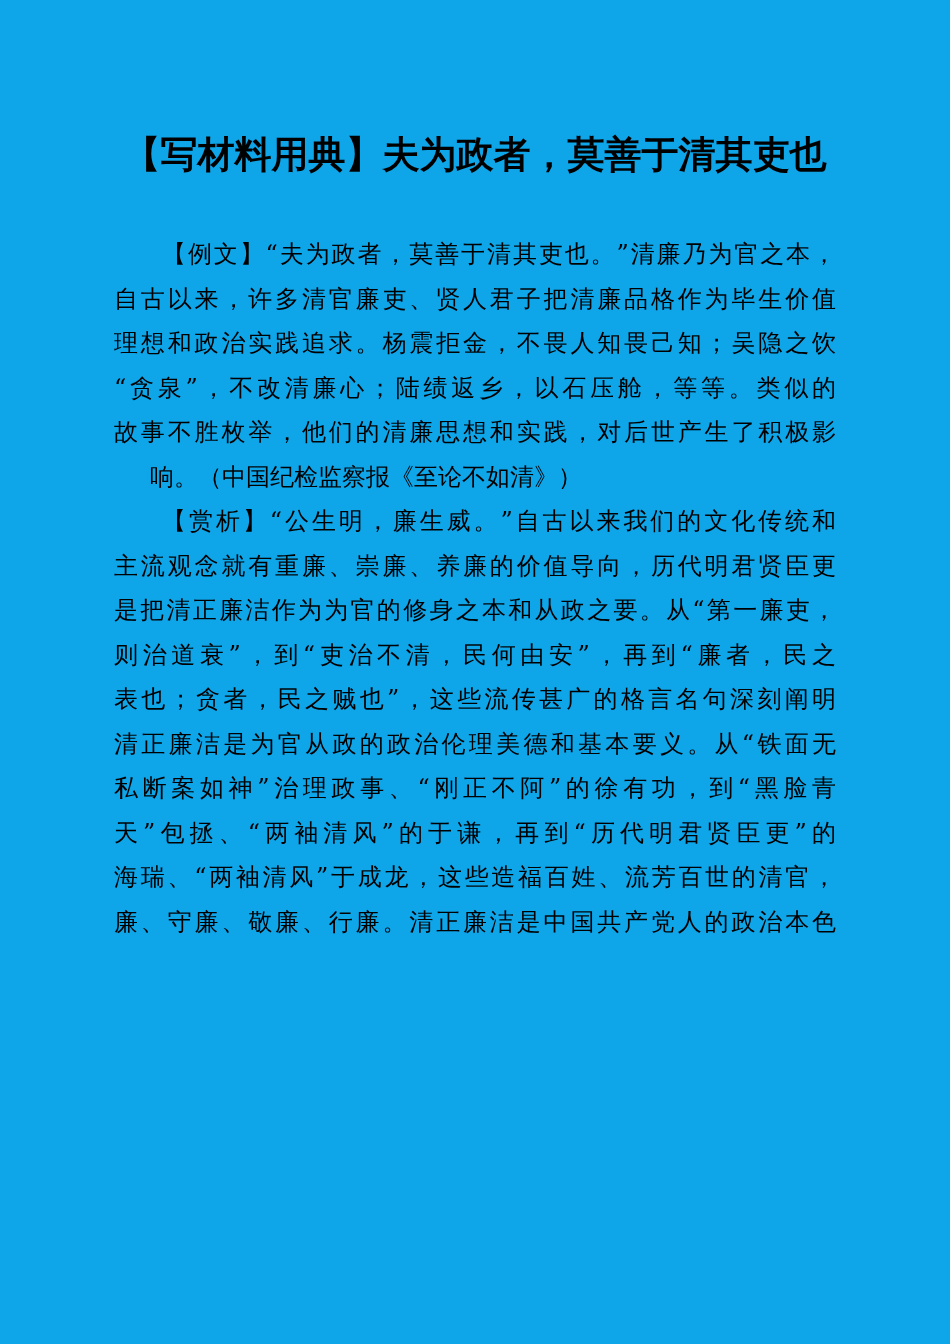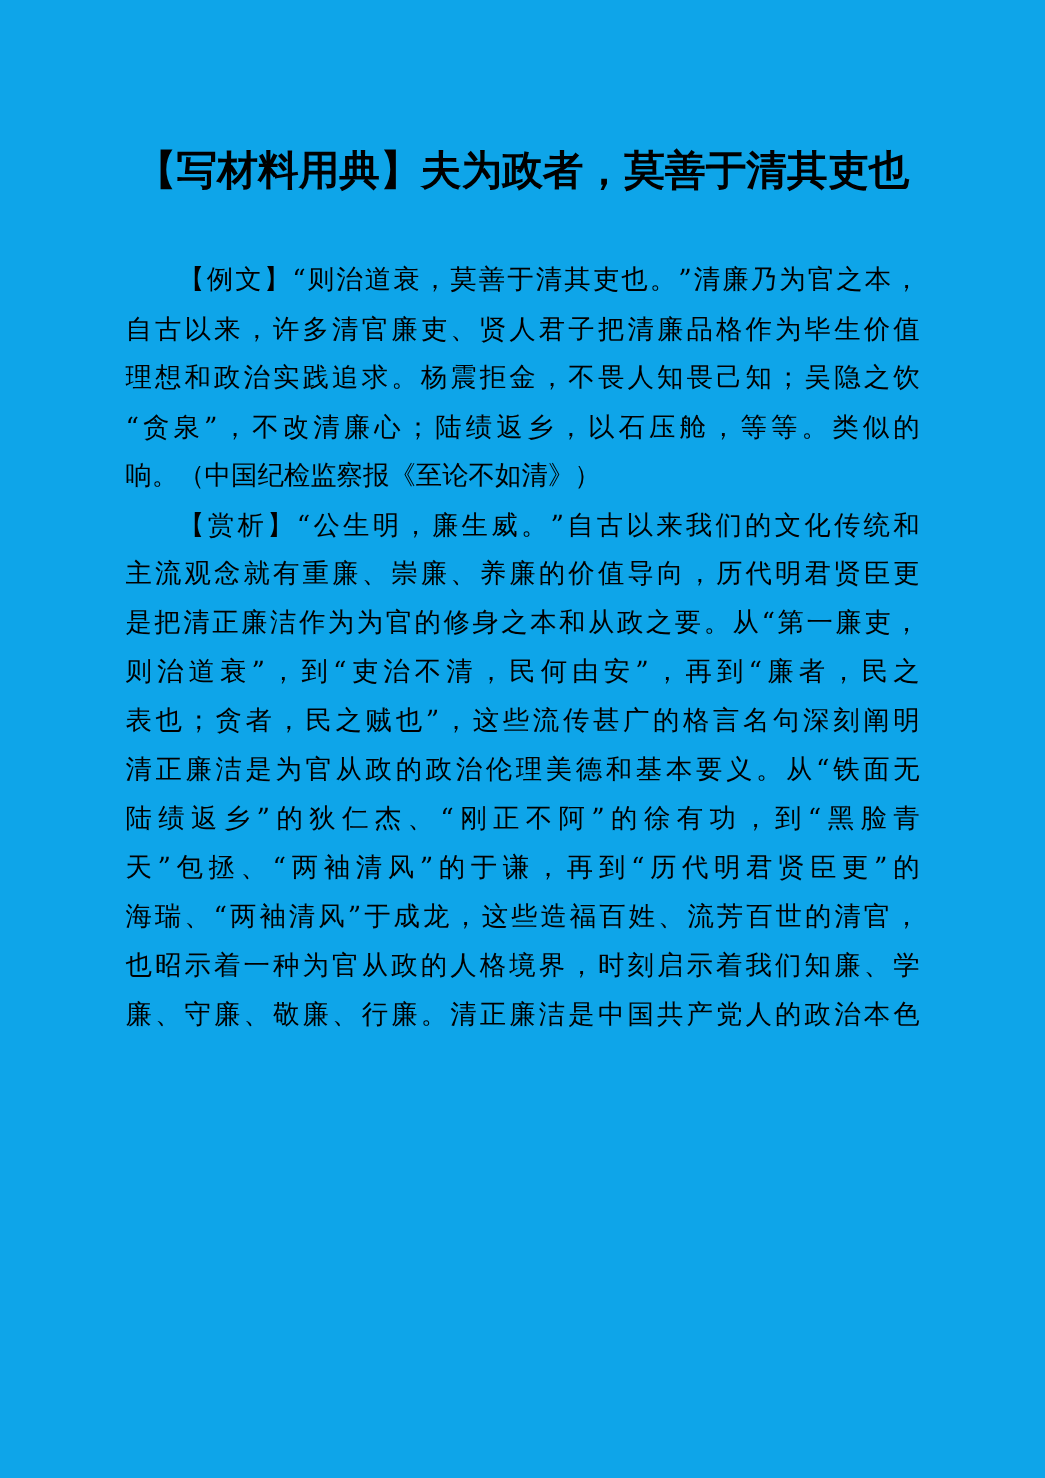--- a/index.html
+++ b/index.html
@@ -37,49 +37,50 @@
     line-height: 44.5px;
     font-size: 24px;
     text-align: justify;
     text-align-last: justify;
     white-space: nowrap;
   }
   .line.indent { padding-left: 48px; }
   .line.end {
     text-align: left;
     text-align-last: left;
+    margin-left: 36px;
   }
 </style>
 </head>
 <body>
 
 <div class="page">
 
   <h1 class="doc-title">【写材料用典】夫为政者，莫善于清其吏也</h1>
 
   <div class="doc-body">
 
     <div class="para">
-      <div class="line indent">【例文】“则治道衰，莫善于清其吏也。”清廉乃为官之本，</div>
+      <div class="line indent">【例文】“夫为政者，莫善于清其吏也。”清廉乃为官之本，</div>
       <div class="line">自古以来，许多清官廉吏、贤人君子把清廉品格作为毕生价值</div>
       <div class="line">理想和政治实践追求。杨震拒金，不畏人知畏己知；吴隐之饮</div>
       <div class="line">“贪泉”，不改清廉心；陆绩返乡，以石压舱，等等。类似的</div>
+      <div class="line">故事不胜枚举，他们的清廉思想和实践，对后世产生了积极影</div>
       <div class="line end">响。（中国纪检监察报《至论不如清》）</div>
     </div>
 
 
 
     <div class="para">
       <div class="line indent">【赏析】“公生明，廉生威。”自古以来我们的文化传统和</div>
       <div class="line">主流观念就有重廉、崇廉、养廉的价值导向，历代明君贤臣更</div>
       <div class="line">是把清正廉洁作为为官的修身之本和从政之要。从“第一廉吏，</div>
       <div class="line">则治道衰”，到“吏治不清，民何由安”，再到“廉者，民之</div>
       <div class="line">表也；贪者，民之贼也”，这些流传甚广的格言名句深刻阐明</div>
       <div class="line">清正廉洁是为官从政的政治伦理美德和基本要义。从“铁面无</div>
-      <div class="line">陆绩返乡”的狄仁杰、“刚正不阿”的徐有功，到“黑脸青</div>
+      <div class="line">私断案如神”治理政事、“刚正不阿”的徐有功，到“黑脸青</div>
       <div class="line">天”包拯、“两袖清风”的于谦，再到“历代明君贤臣更”的</div>
       <div class="line">海瑞、“两袖清风”于成龙，这些造福百姓、流芳百世的清官，</div>
-      <div class="line">也昭示着一种为官从政的人格境界，时刻启示着我们知廉、学</div>
       <div class="line">廉、守廉、敬廉、行廉。清正廉洁是中国共产党人的政治本色</div>
     </div>
 
   </div>
 </div>
 
 </body></html>

